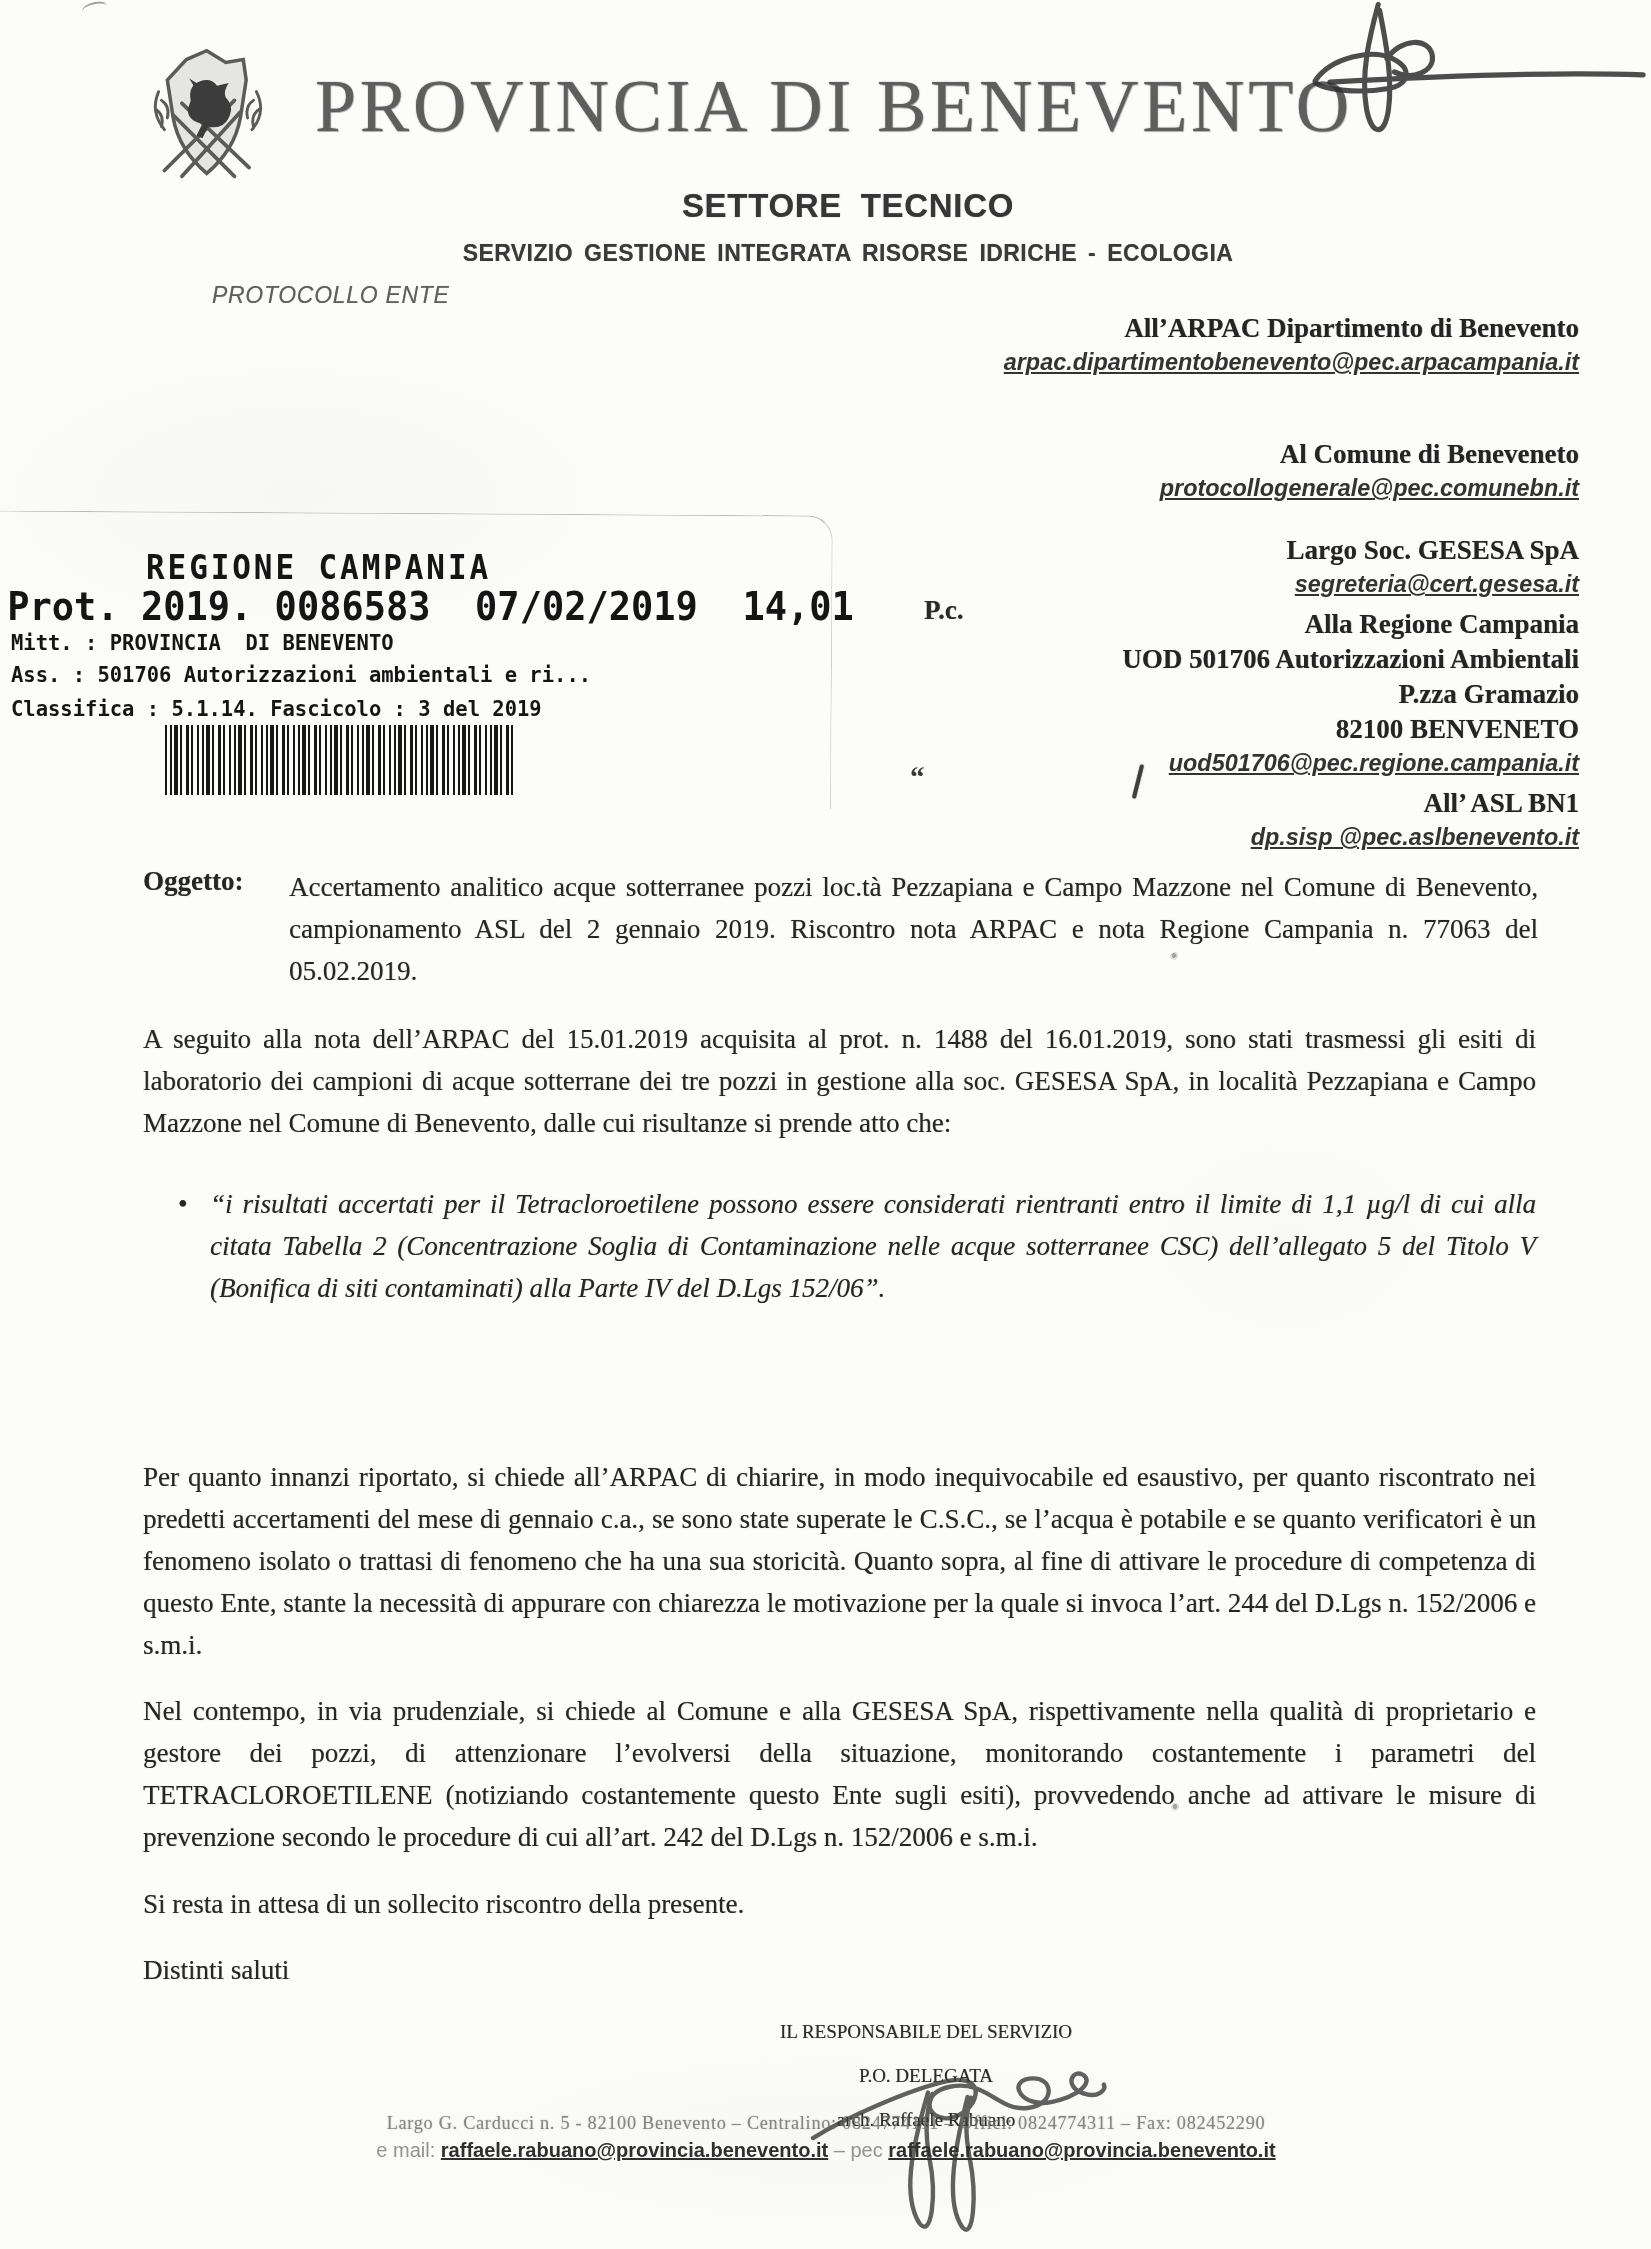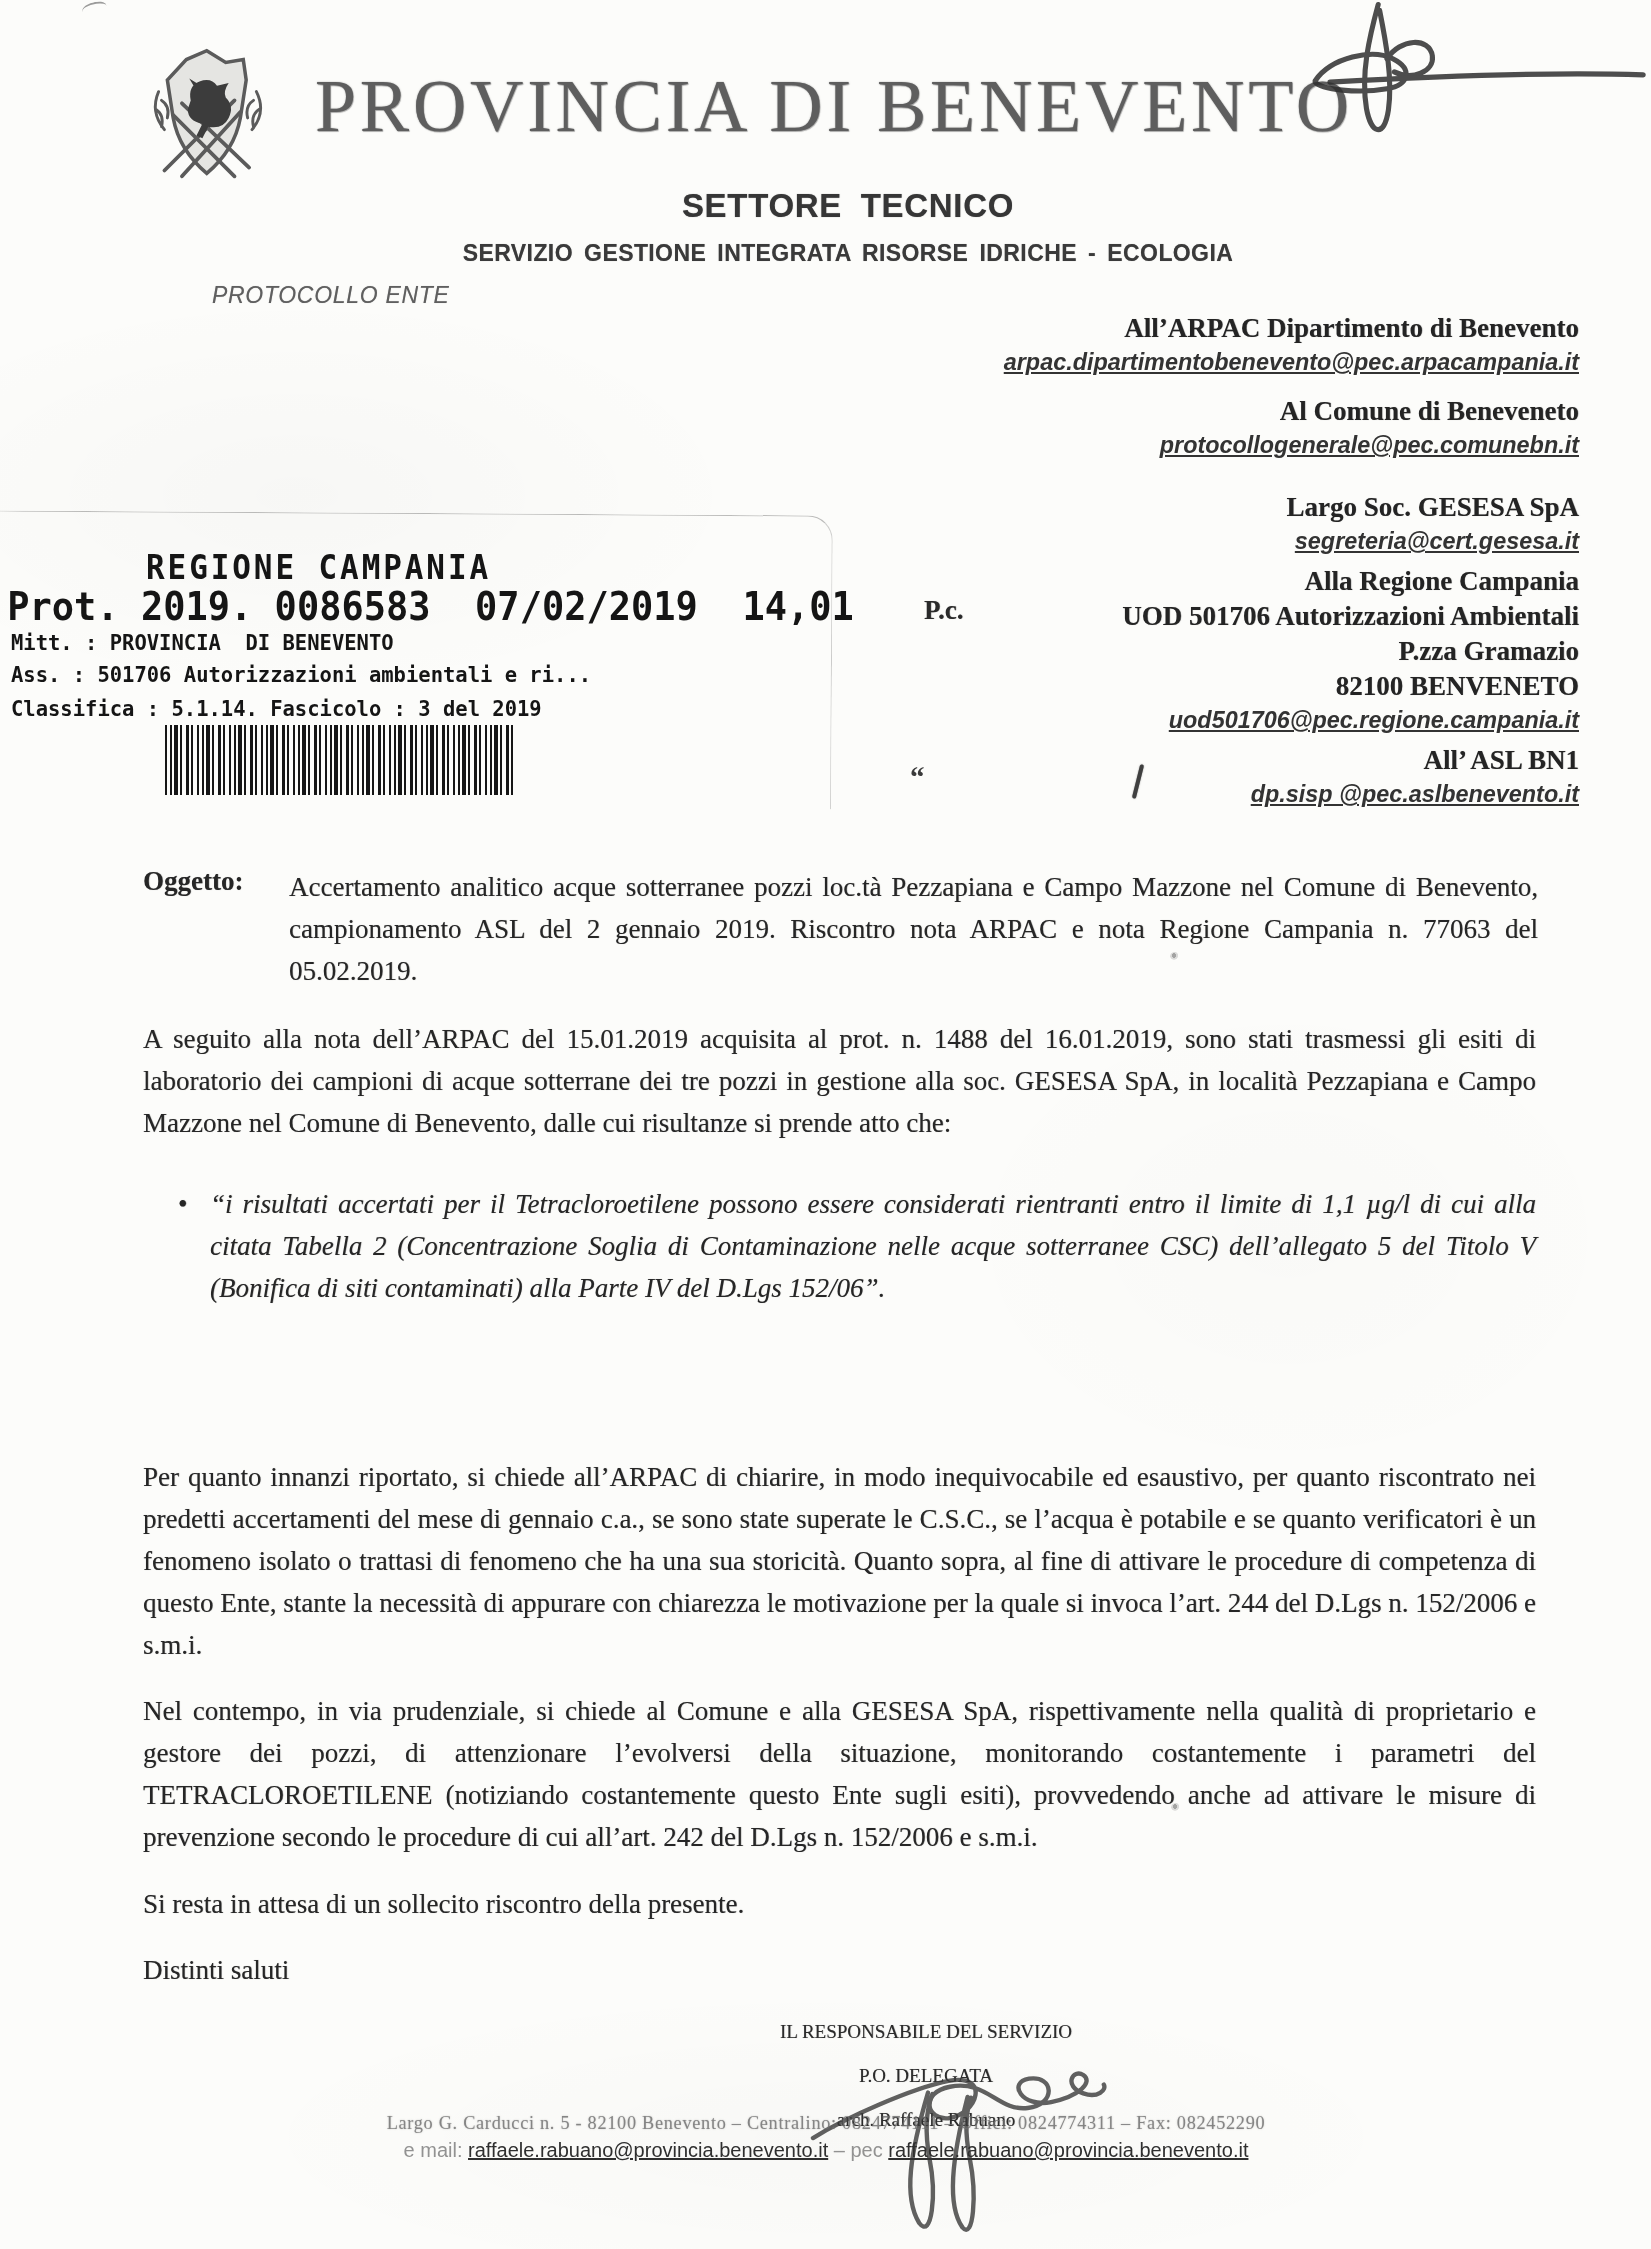--- a/index.html
+++ b/index.html
@@ -28,21 +28,21 @@
   }
   .head-center{left:22px;top:0;width:1652px;text-align:center;font-family:"Liberation Sans",sans-serif;}
   .settore{position:absolute;top:187px;width:100%;font-size:33px;font-weight:bold;color:#363636;letter-spacing:0.7px;word-spacing:8.8px;text-shadow:0 0 0.9px rgba(50,50,50,0.6);}
   .servizio{position:absolute;top:240px;width:100%;font-size:23px;font-weight:bold;color:#3a3a3a;letter-spacing:0.4px;word-spacing:4.4px;text-shadow:0 0 0.7px rgba(55,55,55,0.55);}
   .protocollo{left:212px;top:282px;font-family:"Liberation Sans",sans-serif;font-style:italic;font-size:23px;color:#5f5f5f;letter-spacing:0.7px;text-shadow:0 0 0.7px rgba(90,90,90,0.5);}
 
   
   .recipients{right:73px;top:311px;width:659px;text-align:right;}
   .rcpt-name{font-size:27px;font-weight:bold;line-height:35px;color:#242424;}
   .rcpt-email{font-family:"Liberation Sans",sans-serif;font-style:italic;font-weight:bold;font-size:23.4px;line-height:32px;color:#333;text-decoration:underline;}
-  .gap55{margin-top:16px;} .gap40{margin-top:29px;} .gap14{margin-top:7px;text-align:right;}
+  .gap55{margin-top:59px;} .gap40{margin-top:29px;} .gap14{margin-top:7px;text-align:right;}
   .pc-label{left:924px;top:595px;font-size:27px;font-weight:bold;color:#2a2a2a;}
   .ditto{left:910px;top:761px;font-size:29px;font-weight:bold;color:#3a3a3a;}
   .pen-tick{left:1136px;top:764px;width:3.7px;height:35px;background:#3f3f3f;transform:rotate(14deg);border-radius:2.2px;box-shadow:0 0 1.5px rgba(60,60,60,.6);}
 
   
   .slip-outline{left:-4.4px;top:513px;width:835px;height:293px;
     border-top:1.5px solid rgba(40,40,40,0.30);
     border-right:1.5px solid rgba(40,40,40,0.22);
     border-top-right-radius:25px;transform:rotate(0.35deg);}
   .stamp{font-family:"DejaVu Sans Mono",monospace;font-weight:bold;color:#151515;white-space:pre;}
@@ -72,21 +72,21 @@
   .bullet::before{content:"\2022";position:absolute;left:35px;top:0;font-style:normal;}
 
   
   .sig-block{left:615px;top:2010px;width:622px;text-align:center;font-size:19px;line-height:44px;color:#2b2b2b;}
   .sig-svg{left:802px;top:2050px;}
   .flourish-svg{left:1242px;top:0px;}
 
   
   .footer1{left:0;top:2113px;width:1652px;text-align:center;font-size:18.3px;color:rgba(110,110,110,0.75);letter-spacing:0.7px;text-shadow:0 0 1.5px rgba(120,120,120,0.5);}
   .footer2{left:0;top:2139px;width:1652px;text-align:center;font-family:"Liberation Sans",sans-serif;font-size:20px;color:#474747;}
-  .footer2 .mail{font-weight:normal;text-decoration:underline;color:#2f2f2f;text-align:right;}
+  .footer2 .mail{font-weight:bold;text-decoration:underline;color:#2f2f2f;text-align:right;}
   .footer2 .pref{color:rgba(120,120,120,0.8);}
 
   .artifact{width:10.3px;height:8.8px;border-radius:50%;
     background:radial-gradient(circle at 40% 40%, rgba(90,90,90,0.55) 0 2.2px, rgba(120,120,120,0.25) 2.2px 3.7px, transparent 4.4px);}
   .a1{left:1170px;top:952px;} .a2{left:1171px;top:1803px;}
   .corner-squiggle{left:82px;top:1.5px;width:25px;height:11.7px;border-top:2.2px solid rgba(90,90,90,0.6);border-radius:60% 40% 0 0;transform:rotate(-8deg);}
 </style>
 </head>
 <body>
 

